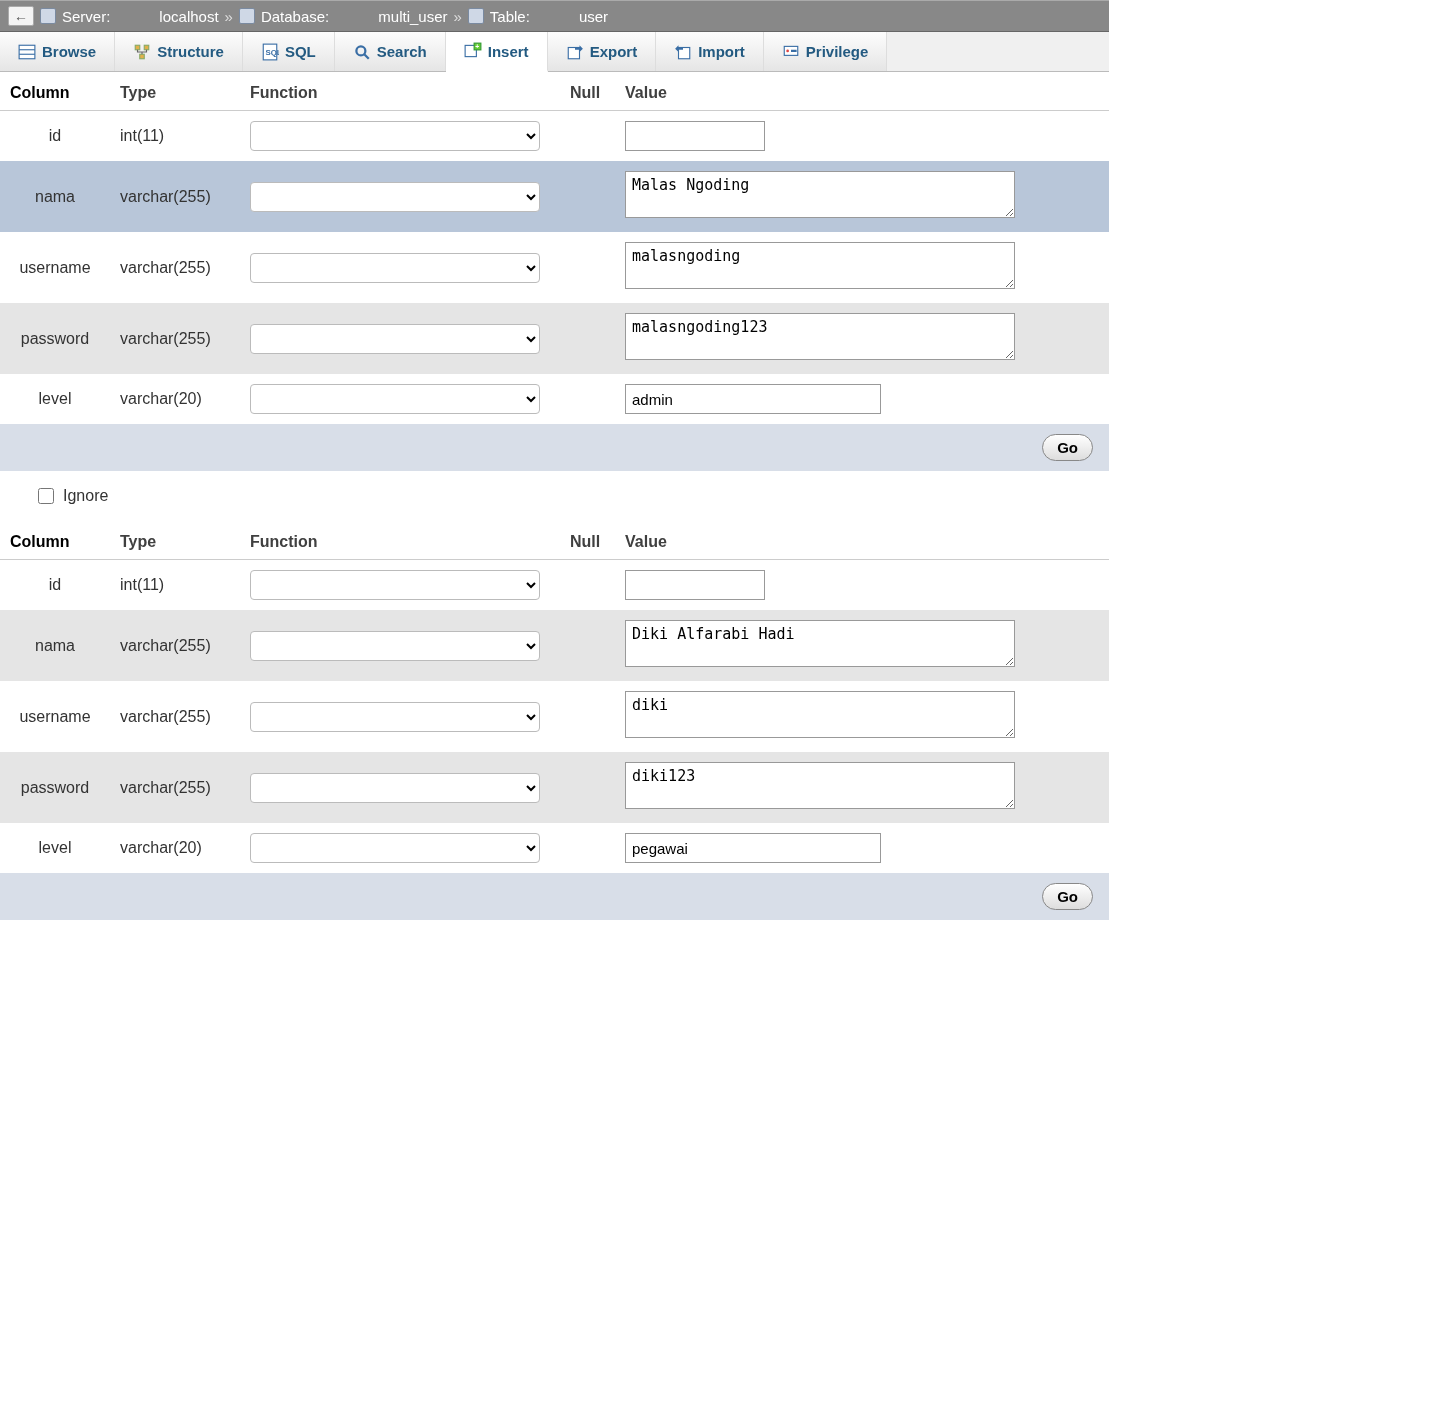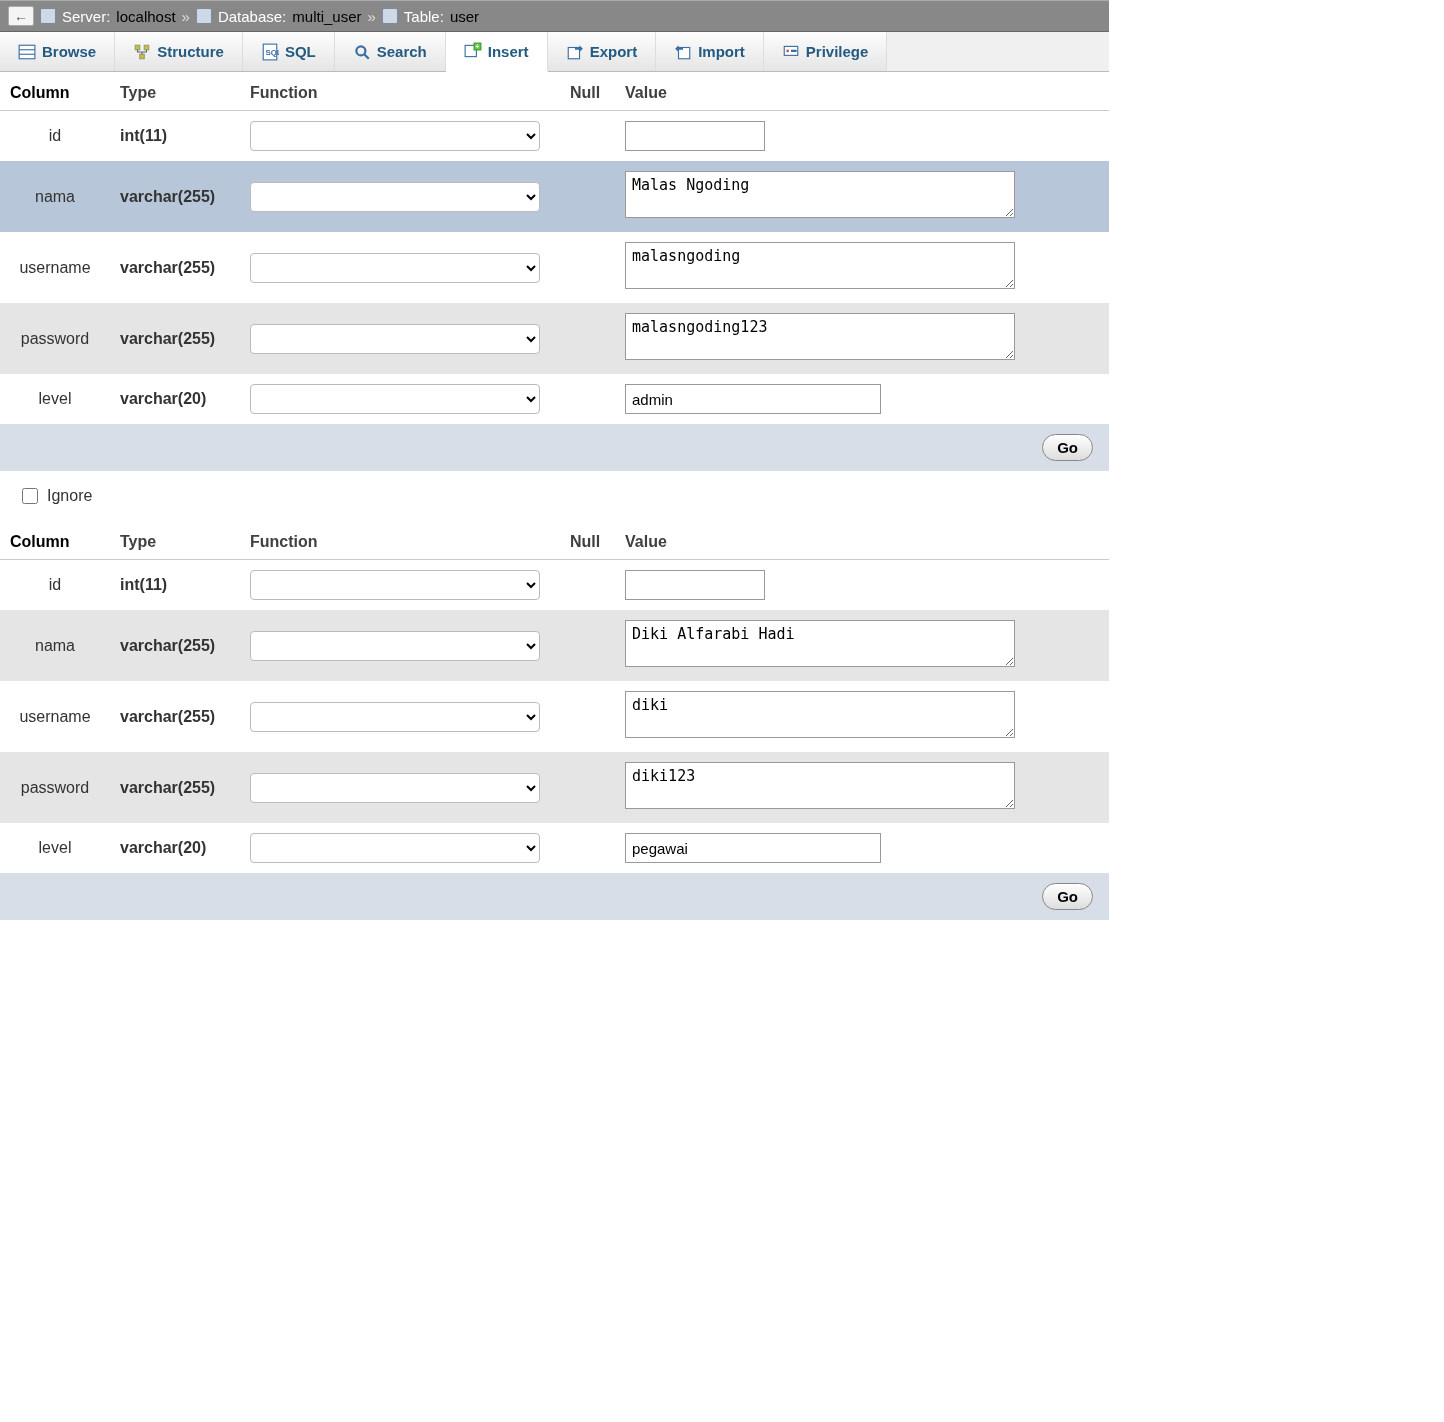--- a/index.html
+++ b/index.html
@@ -38,21 +38,21 @@
     color:#555;
   }
   .crumb-icon {
     display:inline-block;
     width:16px;height:16px;
     background:#cfd8e6;
     border:1px solid #7a8aa0;
     border-radius:2px;
   }
   .breadcrumb span.sep { color:#ddd; }
-  .breadcrumb a { color:#000000; text-decoration:none; }
+  .breadcrumb a { color:#ffffff; text-decoration:none;margin-left:43px; }
   
   .tabs {
     display:flex;
     background:#f0f0f0;
     border-bottom:1px solid #bbb;
   }
   .tab {
     display:flex;
     align-items:center;
     gap:6px;
@@ -89,21 +89,21 @@
   table.insert th.col-column { color:#000; }
   table.insert td {
     padding:10px 10px;
     vertical-align:middle;
     font-size:16px;
   }
   .row-odd  { background:#fff; }
   .row-even { background:#e5e5e5; }
   .row-highlight { background:#b8c6d9; }
   .col-column { width:110px; text-align:center; }
-  .col-type { width:130px;font-weight:bold; }
+  .col-type { width:130px; }
   .col-func { width:320px; }
   .col-null { width:55px; text-align:center; }
   select.func {
     width:290px;
     height:30px;
     font-size:15px;
     background:#fff;
     border:1px solid #bbb;
     border-radius:4px;
   }
@@ -136,21 +136,21 @@
   .go-btn {
     background:linear-gradient(#fff,#ddd);
     border:1px solid #888;
     border-radius:14px;
     padding:4px 14px;
     font-weight:bold;
     font-size:15px;
     cursor:pointer;
   }
   .ignore-wrap {
-    padding:14px 18px;
+    padding:14px 34px;
     display:flex;
     align-items:center;
     gap:6px;
     font-size:16px;
   }
   .ignore-wrap input { width:16px;height:16px; }
   
   svg { display:block; }
 </style>
 </head>

